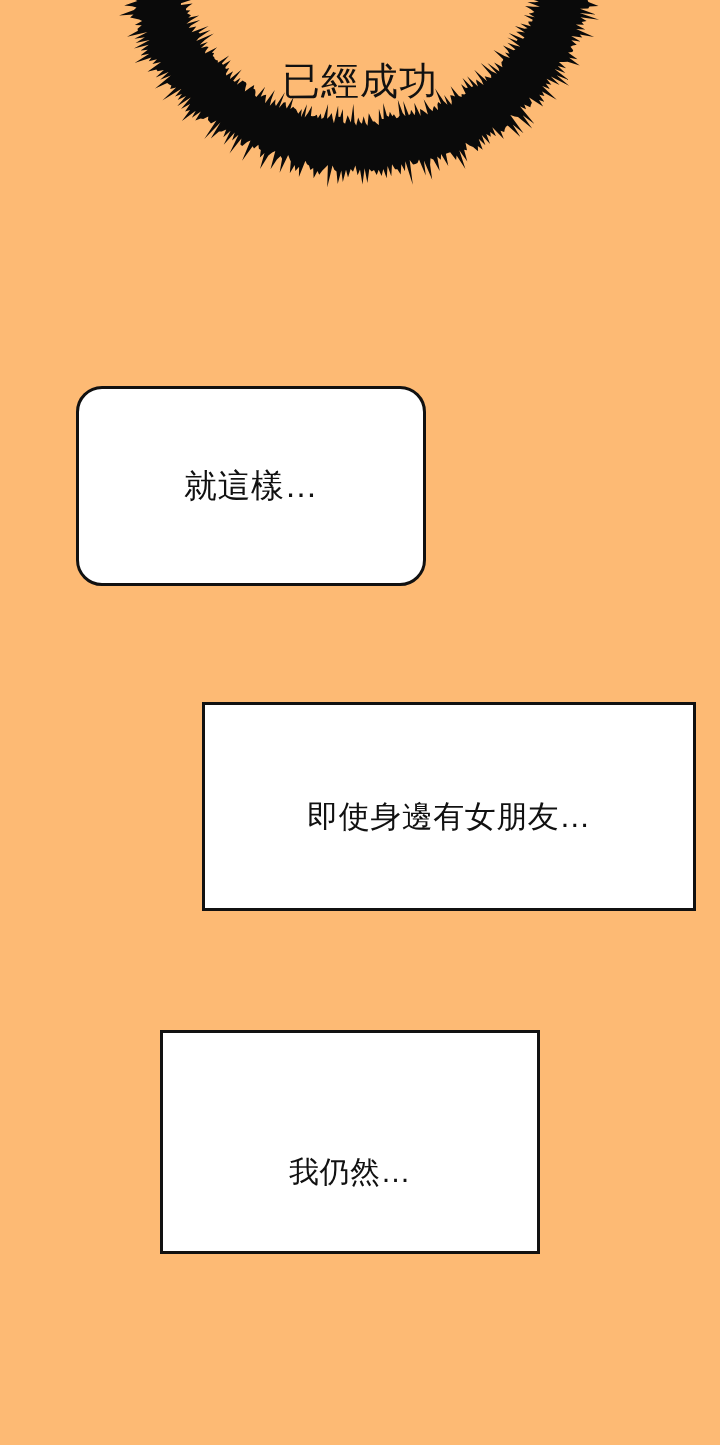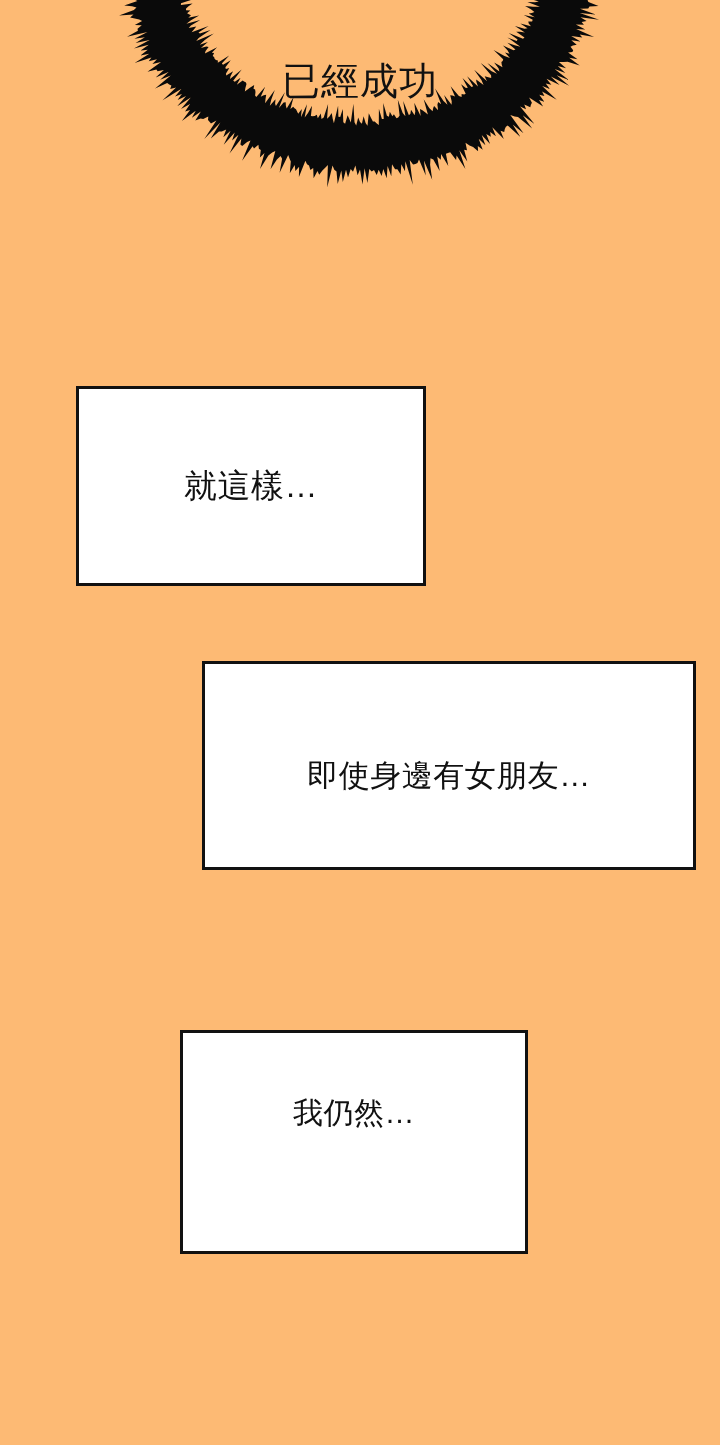--- a/index.html
+++ b/index.html
@@ -72,47 +72,48 @@
     letter-spacing: 0.5px;
     white-space: pre;
   }
 
   
   #panel-1 {
     left: 76px;
     top: 386px;
     width: 350px;
     height: 200px;
+    border-radius: 26px;
   }
   #panel-1 .caption-line {
     font-size: 33px;
     line-height: 44px;
   }
 
   
   #panel-2 {
     left: 202px;
-    top: 661px;
+    top: 702px;
     width: 494px;
     height: 209px;
     justify-content: flex-start;
     padding-top: 92px;
   }
   #panel-2 .caption-line {
     font-size: 31px;
     line-height: 40px;
   }
 
   
   #panel-3 {
-    left: 180px;
+    left: 160px;
     top: 1030px;
-    width: 348px;
+    width: 380px;
     height: 224px;
-    justify-content: space-between;
+    justify-content: center;
     padding-top: 60px;
   }
   #panel-3 .caption-line.small {
     font-size: 30px;
     line-height: 40px;
   }
   #panel-3 .caption-line.big {
     font-size: 46px;
     line-height: 56px;
   }

